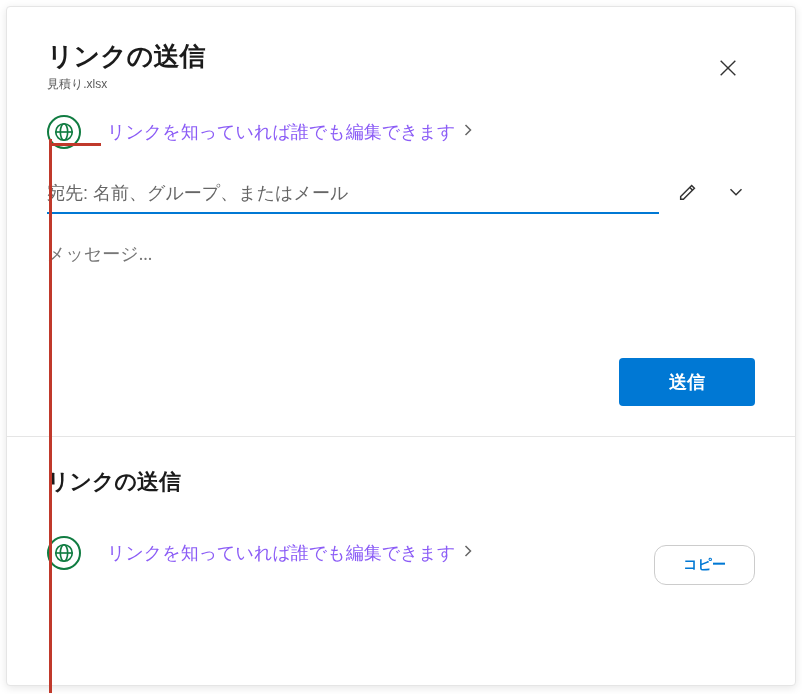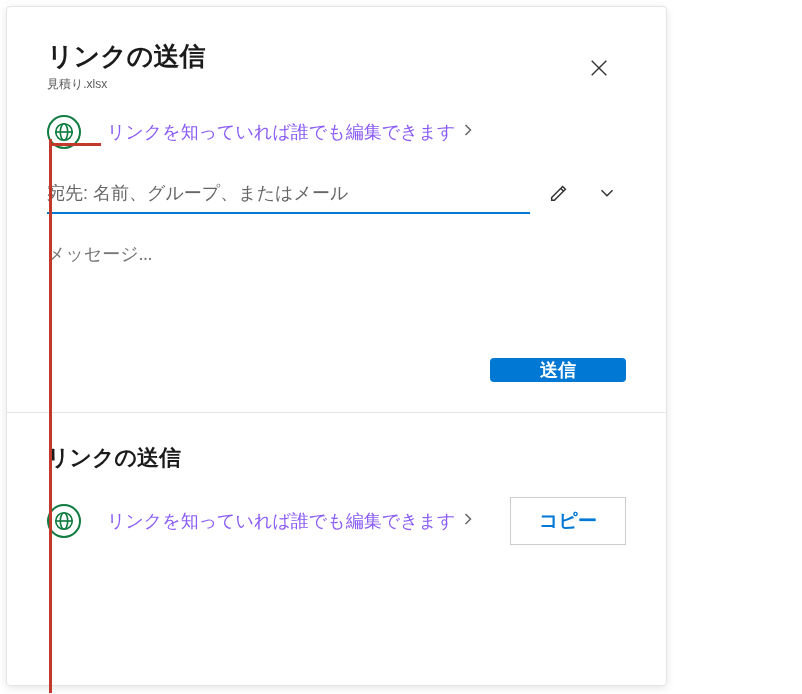--- a/index.html
+++ b/index.html
@@ -8,21 +8,21 @@
       box-sizing: border-box;
     }
     body {
       font-family: 'Segoe UI', 'Yu Gothic UI', 'Meiryo', sans-serif;
       background: #fff;
       width: 802px;
       height: 694px;
       position: relative;
     }
     .dialog {
-      width: 661px;
+      width: 790px;
       height: 680px;
       background: #fff;
       border: 1px solid #e5e5e5;
       border-radius: 4px;
       box-shadow: 0 2px 8px rgba(0,0,0,0.1);
       margin: 6px;
       display: flex;
       flex-direction: column;
       position: relative;
     }
@@ -84,21 +84,21 @@
       color: #8b5cf6;
       display: flex;
       align-items: center;
     }
     .chevron {
       margin-left: 8px;
       color: #666;
     }
     .recipient-row {
       display: flex;
-      align-items: center;
+      align-items: flex-start;
       margin: 22px 40px 0 40px;
     }
     .recipient-input {
       flex: 1;
       border: none;
       border-bottom: 2px solid #0078d4;
       font-size: 18px;
       padding: 8px 0;
       color: #1b1b1b;
       outline: none;
@@ -139,21 +139,21 @@
       justify-content: flex-end;
       padding: 70px 40px 30px 40px;
     }
     .send-btn {
       background: #0078d4;
       color: #fff;
       border: none;
       border-radius: 4px;
       font-size: 18px;
       font-weight: 600;
-      padding: 0 50px;
+      padding: 12px 50px;
       cursor: pointer;
     }
     .divider {
       height: 1px;
       background: #e5e5e5;
       width: 100%;
     }
     .copy-section {
       padding: 30px 40px 30px 40px;
     }
@@ -169,25 +169,26 @@
       justify-content: space-between;
     }
     .copy-left {
       display: flex;
       align-items: center;
     }
     .copy-btn {
       background: #fff;
       color: #0078d4;
       border: 1px solid #ccc;
-      border-radius: 0;
-      font-size: 19px;
+      border-radius: 12px;
+      font-size: 14px;
       font-weight: 600;
       padding: 10px 28px;
       cursor: pointer;
+      margin-top: 24px;
     }
     .annotation-line {
       position: absolute;
       left: 42px;
       top: 132px;
       width: 3px;
       height: 554px;
       background: #c0392b;
       z-index: 10;
     }

